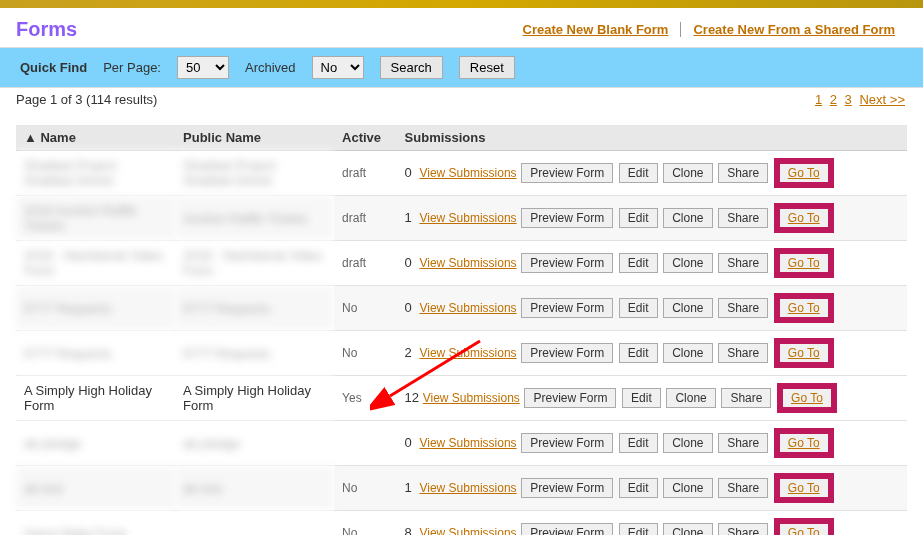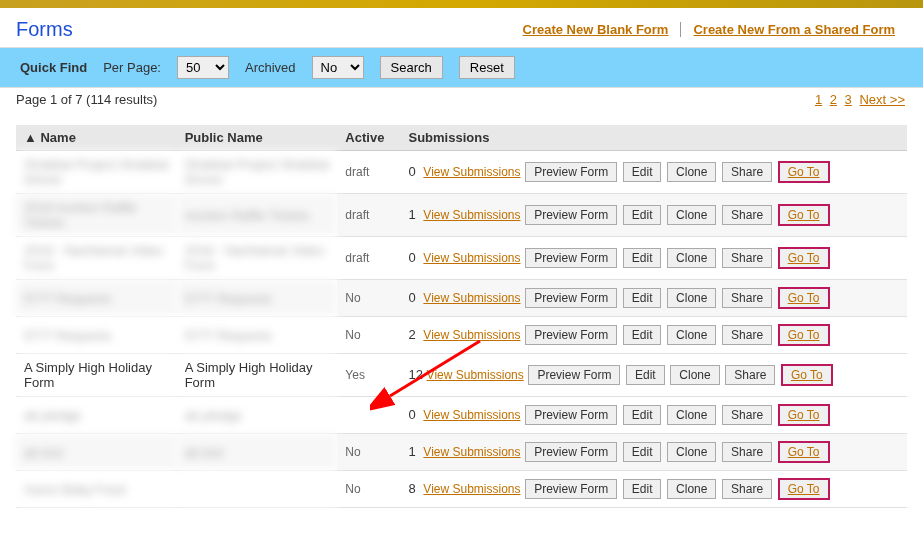--- a/index.html
+++ b/index.html
@@ -1,21 +1,21 @@
 <!DOCTYPE html>
 <html><head>
   <meta charset="utf-8">
   <style>
     * { box-sizing: border-box; margin: 0; padding: 0; }
     body { font-family: Arial, sans-serif; font-size: 13px; background: #fff; color: #333; }
 
     .top-bar { height: 8px; background: linear-gradient(to right, #c8a020, #d4a800, #b8960e); }
 
     .header { display: flex; align-items: center; justify-content: space-between; padding: 10px 16px 6px 16px; border-bottom: 1px solid #ddd; }
-    .header-title { font-size: 20px; font-weight: normal; color: #1d4ed8; }
+    .header-title { font-size: 20px; font-weight: bold; color: #8b5cf6; }
     .header-links { display: flex; gap: 0; font-weight: bold; }
     .header-link { color: #c07000; text-decoration: underline; font-size: 13px; cursor: pointer; padding: 0 12px; border-right: 1px solid #999; }
     .header-link:last-child { border-right: none; }
 
     .toolbar { display: flex; align-items: center; gap: 16px; padding: 8px 20px; border-bottom: 1px solid #ddd; background: #7dd3fc; }
     .toolbar-label { font-weight: bold; font-size: 13px; }
     .toolbar-input { border: 1px solid #aaa; padding: 3px 6px; font-size: 13px; width: 160px; color: #999; }
     .toolbar-select { border: 1px solid #aaa; padding: 2px 4px; font-size: 13px; }
     .toolbar-btn { background: #e8e8e8; border: 1px solid #aaa; padding: 3px 10px; font-size: 13px; cursor: pointer; }
 
@@ -28,21 +28,21 @@
     thead tr { background: #e8e8e8; }
     th { text-align: left; padding: 5px 8px; border-bottom: 1px solid #ccc; font-weight: bold; }
     td { padding: 6px 8px; border-bottom: 1px solid #e0e0e0; vertical-align: middle; }
     tr:nth-child(even) td { background: #f7f7f7; }
     tr:nth-child(odd) td { background: #fff; }
 
     .blurred { filter: blur(4px); color: #aaa; }
 
     .btn { display: inline-block; padding: 2px 8px; border: 1px solid #aaa; background: #f0f0f0; cursor: pointer; font-size: 12px; color: #333; margin: 1px; white-space: nowrap; }
     .btn-link { background: none; border: none; color: #c07000; text-decoration: underline; cursor: pointer; font-size: 12px; white-space: nowrap; }
-    .btn-goto { background: #f0f0f0; border: 2px solid #be185d; color: #c07000; text-decoration: underline; cursor: pointer; font-size: 12px; padding: 2px 8px; margin: 1px; white-space: nowrap; }
+    .btn-goto { background: #f0f0f0; border: 6px solid #be185d; color: #c07000; text-decoration: underline; cursor: pointer; font-size: 12px; padding: 2px 8px; margin: 1px; white-space: nowrap; }
 
     .highlight-row td { background: #fff !important; }
 
     .active-badge { font-size: 12px; color: #666; }
   </style>
 </head>
 <body>
 
 <div class="top-bar"></div>
 
@@ -65,21 +65,21 @@
   <span>Archived</span>
   <select class="toolbar-select">
     <option>No</option>
     <option>Yes</option>
   </select>
   <button class="toolbar-btn">Search</button>
   <button class="toolbar-btn">Reset</button>
 </div>
 
 <div class="pagination-info">
-  <span>Page 1 of 7 (114 results)</span>
+  <span>Page 1 of 3 (114 results)</span>
   <span class="pagination-links">
     <a>1</a>
     <a>2</a>
     <a>3</a>
     <a>Next &gt;&gt;</a>
   </span>
 </div>
 
 <div class="table-container" style="position:relative;">
   <table>

